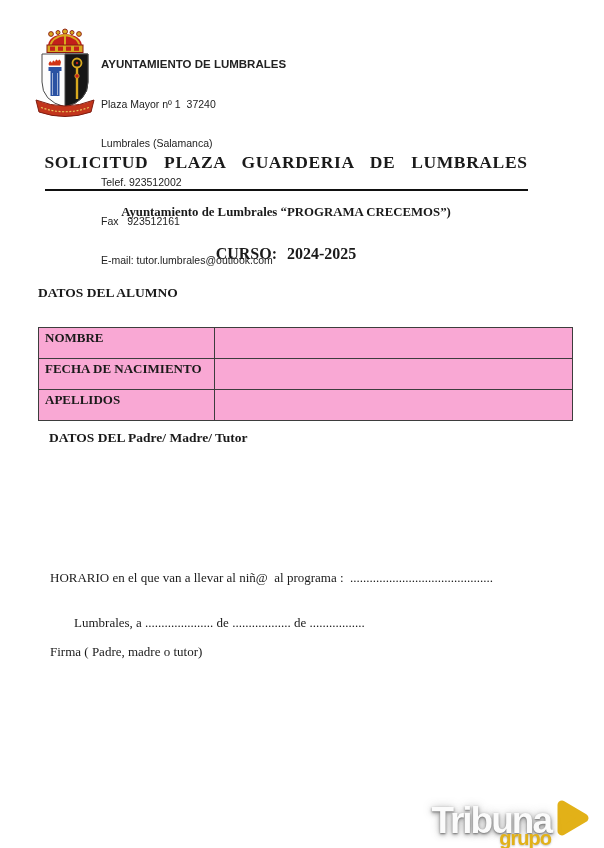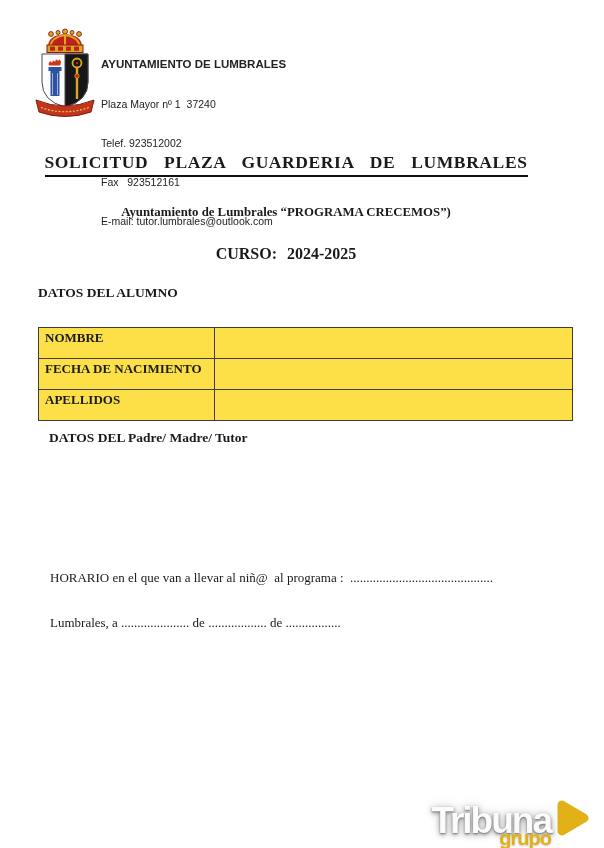--- a/index.html
+++ b/index.html
@@ -46,21 +46,21 @@
     text-align: center;
   }
   .doc-title-wrap { top: 152px; }
   .doc-title {
     display: inline-block;
     font-weight: bold;
     font-size: 17.5px;
     letter-spacing: 0.6px;
     word-spacing: 11px;
     border-bottom: 2px solid #111;
-    padding-bottom: 2px;
+    padding-bottom: 16px;
   }
   .subtitle-wrap { top: 204px; }
   .subtitle {
     font-weight: bold;
     font-size: 12.8px;
     line-height: 17px;
     white-space: pre;
   }
   .course-wrap { top: 245px; }
   .course {
@@ -76,21 +76,21 @@
     font-size: 13.5px;
     white-space: pre;
   }
   .heading-alumno { left: 38px; top: 285px; text-align: right; }
   .heading-tutor  { left: 49px; top: 430px; }
 
   
   table.form-table {
     position: absolute;
     border-collapse: collapse;
-    background: #fde047;
+    background: #f9a8d4;
   }
   table.form-table td {
     border: 1px solid #3d3d3d;
     height: 28px;
     vertical-align: top;
     padding: 2px 6px 0 6px;
     font-weight: bold;
     font-size: 13px;
   }
   .table-alumno { left: 38px; top: 327px; }
@@ -102,21 +102,21 @@
 
   
   .text-line {
     position: absolute;
     left: 50px;
     font-size: 13px;
     white-space: pre;
     color: #1a1a1a;
   }
   .line-horario { top: 570px; }
-  .line-fecha   { top: 615px; }
+  .line-fecha   { top: 615px; margin-left: 24px; }
   .line-firma   { top: 644px; }
 
   
   .watermark {
     position: absolute;
     right: 12px;
     bottom: 9px;
     display: flex;
     align-items: center;
     font-family: "Liberation Sans", sans-serif;
@@ -180,20 +180,21 @@
       <circle cx="43" cy="36" r="1.2" fill="#c2201a"></circle>
       <line x1="43" y1="40.5" x2="43" y2="72" stroke="#d8a91f" stroke-width="2.4"></line>
       <circle cx="43" cy="49" r="2.2" fill="#c2201a" stroke="#d8a91f" stroke-width="0.8"></circle>
 
       <path d="M2,73 Q31,85 60,73 L57,85 Q31,94 5,85 Z" fill="#c2351c" stroke="#7c1b10" stroke-width="1"></path>
       <path d="M7,80.5 Q31,89 55,80.5" stroke="#e8c75a" stroke-width="1.2" fill="none" stroke-dasharray="2 1.6"></path>
     </svg>
     <div class="contact">
       <div class="org">AYUNTAMIENTO DE LUMBRALES</div>
       <div>Plaza Mayor nº 1  37240</div>
+      <div>Lumbrales (Salamanca)</div>
       <div>Telef. 923512002</div>
       <div>Fax   923512161</div>
       <div>E-mail: tutor.lumbrales@outlook.com</div>
     </div>
   </div>
 
   <div class="center-col doc-title-wrap">
     <span class="doc-title">SOLICITUD PLAZA GUARDERIA DE LUMBRALES</span>
   </div>
 
@@ -220,20 +221,21 @@
       <td class="label-cell">APELLIDOS</td>
       <td class="value-cell"></td>
     </tr>
   </tbody>
     </table>
 
   <div class="section-heading heading-tutor">DATOS DEL Padre/ Madre/ Tutor</div>
 
   <div class="text-line line-horario">HORARIO en el que van a llevar al niñ@  al programa :  ............................................</div>
   <div class="text-line line-fecha">Lumbrales, a ..................... de .................. de .................</div>
+  <div class="text-line line-firma">Firma ( Padre, madre o tutor)</div>
 
   <div class="watermark">
     <div class="wm-wordmark">
       <span class="wm-brand">Tribuna</span>
       <span class="wm-sub">grupo</span>
     </div>
     <svg class="wm-play" width="38" height="42" viewBox="0 0 38 42" aria-hidden="true">
       <path d="M8,8 L30,21 L8,34 Z" fill="#e2b118" stroke="#e2b118" stroke-width="9" stroke-linejoin="round" stroke-linecap="round"></path>
     </svg>
   </div>

